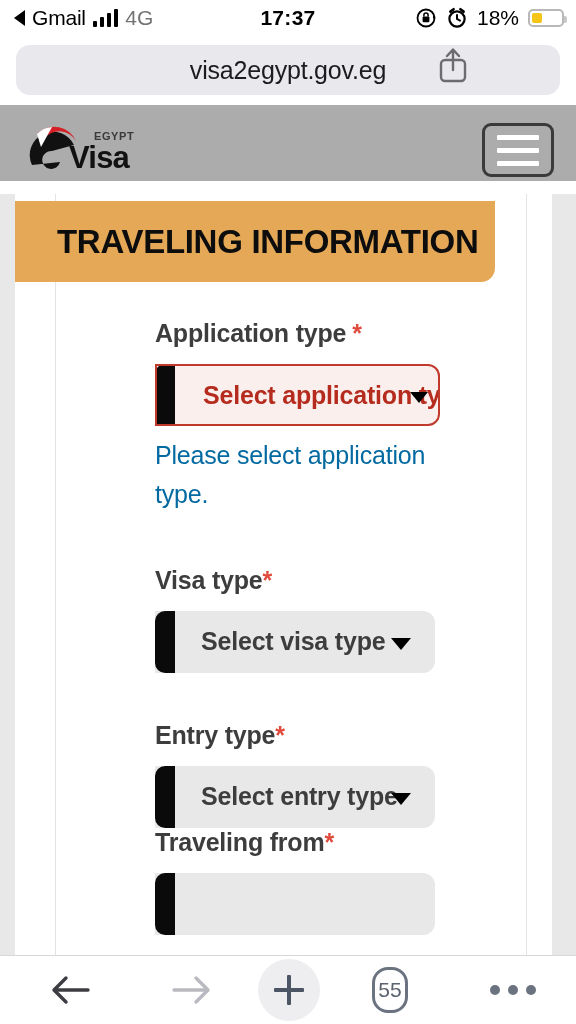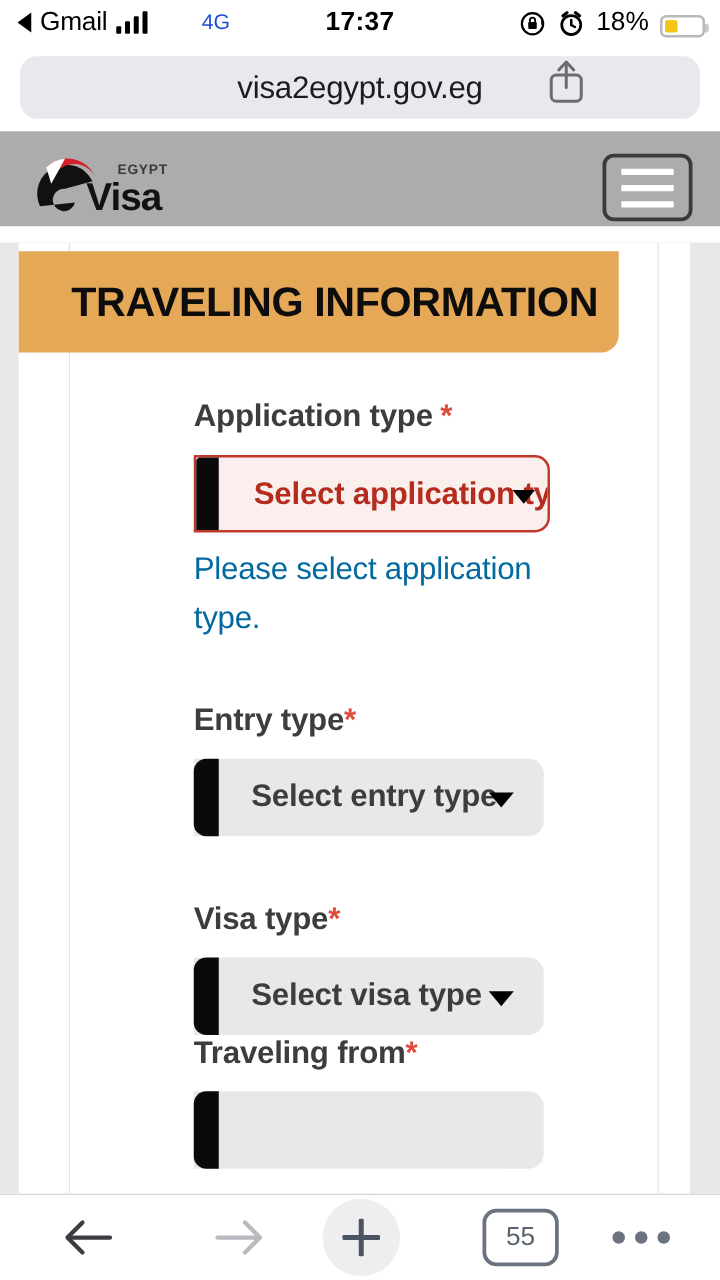--- a/index.html
+++ b/index.html
@@ -23,24 +23,24 @@
     border-top: 8px solid transparent; border-bottom: 8px solid transparent;
     border-right: 11px solid #000;
   }
   .sb-app { font-size: 21px; color: #000; letter-spacing: -0.2px; }
   .sb-bars { display: flex; align-items: flex-end; gap: 2.5px; height: 17px; }
   .sb-bars i { display: block; width: 4.5px; background: #000; border-radius: 1px; }
   .sb-bars i:nth-child(1) { height: 6px; }
   .sb-bars i:nth-child(2) { height: 10px; }
   .sb-bars i:nth-child(3) { height: 14px; }
   .sb-bars i:nth-child(4) { height: 18px; }
-  .sb-net { font-size: 17px; color: #1d4ed8; margin-left: 36px; }
+  .sb-net { font-size: 21px; color: #737373; }
   .sb-center { position: absolute; left: 0; width: 576px; text-align: center;
                font-size: 21px; font-weight: bold; color: #000; letter-spacing: 0.3px; }
-  .sb-right { position: absolute; right: 12px; display: flex; align-items: flex-end; gap: 9px; }
+  .sb-right { position: absolute; right: 12px; display: flex; align-items: center; gap: 9px; }
   .sb-icon svg { display: block; }
   .sb-pct { font-size: 21px; color: #000; }
   .battery { position: relative; width: 36px; height: 18px;
              border: 2px solid #b8b8b8; border-radius: 5px; }
   .battery .fill { position: absolute; top: 2px; left: 2px; bottom: 2px;
                    width: 30%; background: #f5c518; border-radius: 2px; }
   .battery .nub { position: absolute; right: -5px; top: 5px; width: 3px; height: 7px;
                   background: #c8c8c8; border-radius: 0 2px 2px 0; }
 
   
@@ -150,21 +150,21 @@
   
   .toolbar {
     position: absolute; bottom: 0; left: 0; width: 576px; height: 69px;
     background: #ffffff; border-top: 1px solid #d8d8d8;
     display: flex; align-items: center;
   }
   .tb-item { position: absolute; display: flex; align-items: center; justify-content: center; }
   .tb-back    { left: 48px;  }
   .tb-fwd     { left: 168px; }
   .tb-add     { left: 258px; width: 62px; height: 62px; border-radius: 50%; background: #eeeef0; }
-  .tb-tabs    { left: 386px; width: 61px; height: 46px; border: 3px solid #6b7280; border-radius: 11px; }
+  .tb-tabs    { left: 372px; width: 36px; height: 46px; border: 3px solid #6b7280; border-radius: 16px; }
   .tb-tabs span { font-size: 21px; color: #5b6270; font-weight: 500; }
   .tb-more    { right: 40px; display: flex; gap: 8px; }
   .tb-more i  { display: block; width: 10px; height: 10px; border-radius: 50%; background: #6b7280; }
   .plus { position: relative; width: 30px; height: 30px; }
   .plus::before, .plus::after { content: ""; position: absolute; background: #4b5563; border-radius: 1px; }
   .plus::before { left: 0; top: 13px; width: 30px; height: 4px; }
   .plus::after  { top: 0; left: 13px; width: 4px; height: 30px; }
 </style>
 </head>
 <body>
@@ -255,38 +255,38 @@
           <span>Application type</span><span class="star spaced">*</span>
         </div>
         <div class="select error">
           <span class="bar"></span>
           <span class="val">Select application type</span>
           <span class="caret"></span>
         </div>
         <div class="error-msg">Please select application type.</div>
       </div>
 
+      <div class="field" style="margin-top:52px;">
+        <div class="flabel">
+          <span>Visa type</span><span class="star">*</span>
+        </div>
+        <div class="select">
+          <span class="bar"></span>
+          <span class="val">Select visa type</span>
+          <span class="caret"></span>
+        </div>
+      </div>
+
       <div class="field" style="margin-top:48px;">
         <div class="flabel">
           <span>Entry type</span><span class="star">*</span>
         </div>
         <div class="select">
           <span class="bar"></span>
           <span class="val">Select entry type</span>
-          <span class="caret"></span>
-        </div>
-      </div>
-
-      <div class="field" style="margin-top:52px;">
-        <div class="flabel">
-          <span>Visa type</span><span class="star">*</span>
-        </div>
-        <div class="select">
-          <span class="bar"></span>
-          <span class="val">Select visa type</span>
           <span class="caret"></span>
         </div>
       </div>
 
       <div class="field" style="">
         <div class="flabel">
           <span>Traveling from</span><span class="star">*</span>
         </div>
         <div class="select">
           <span class="bar"></span>

